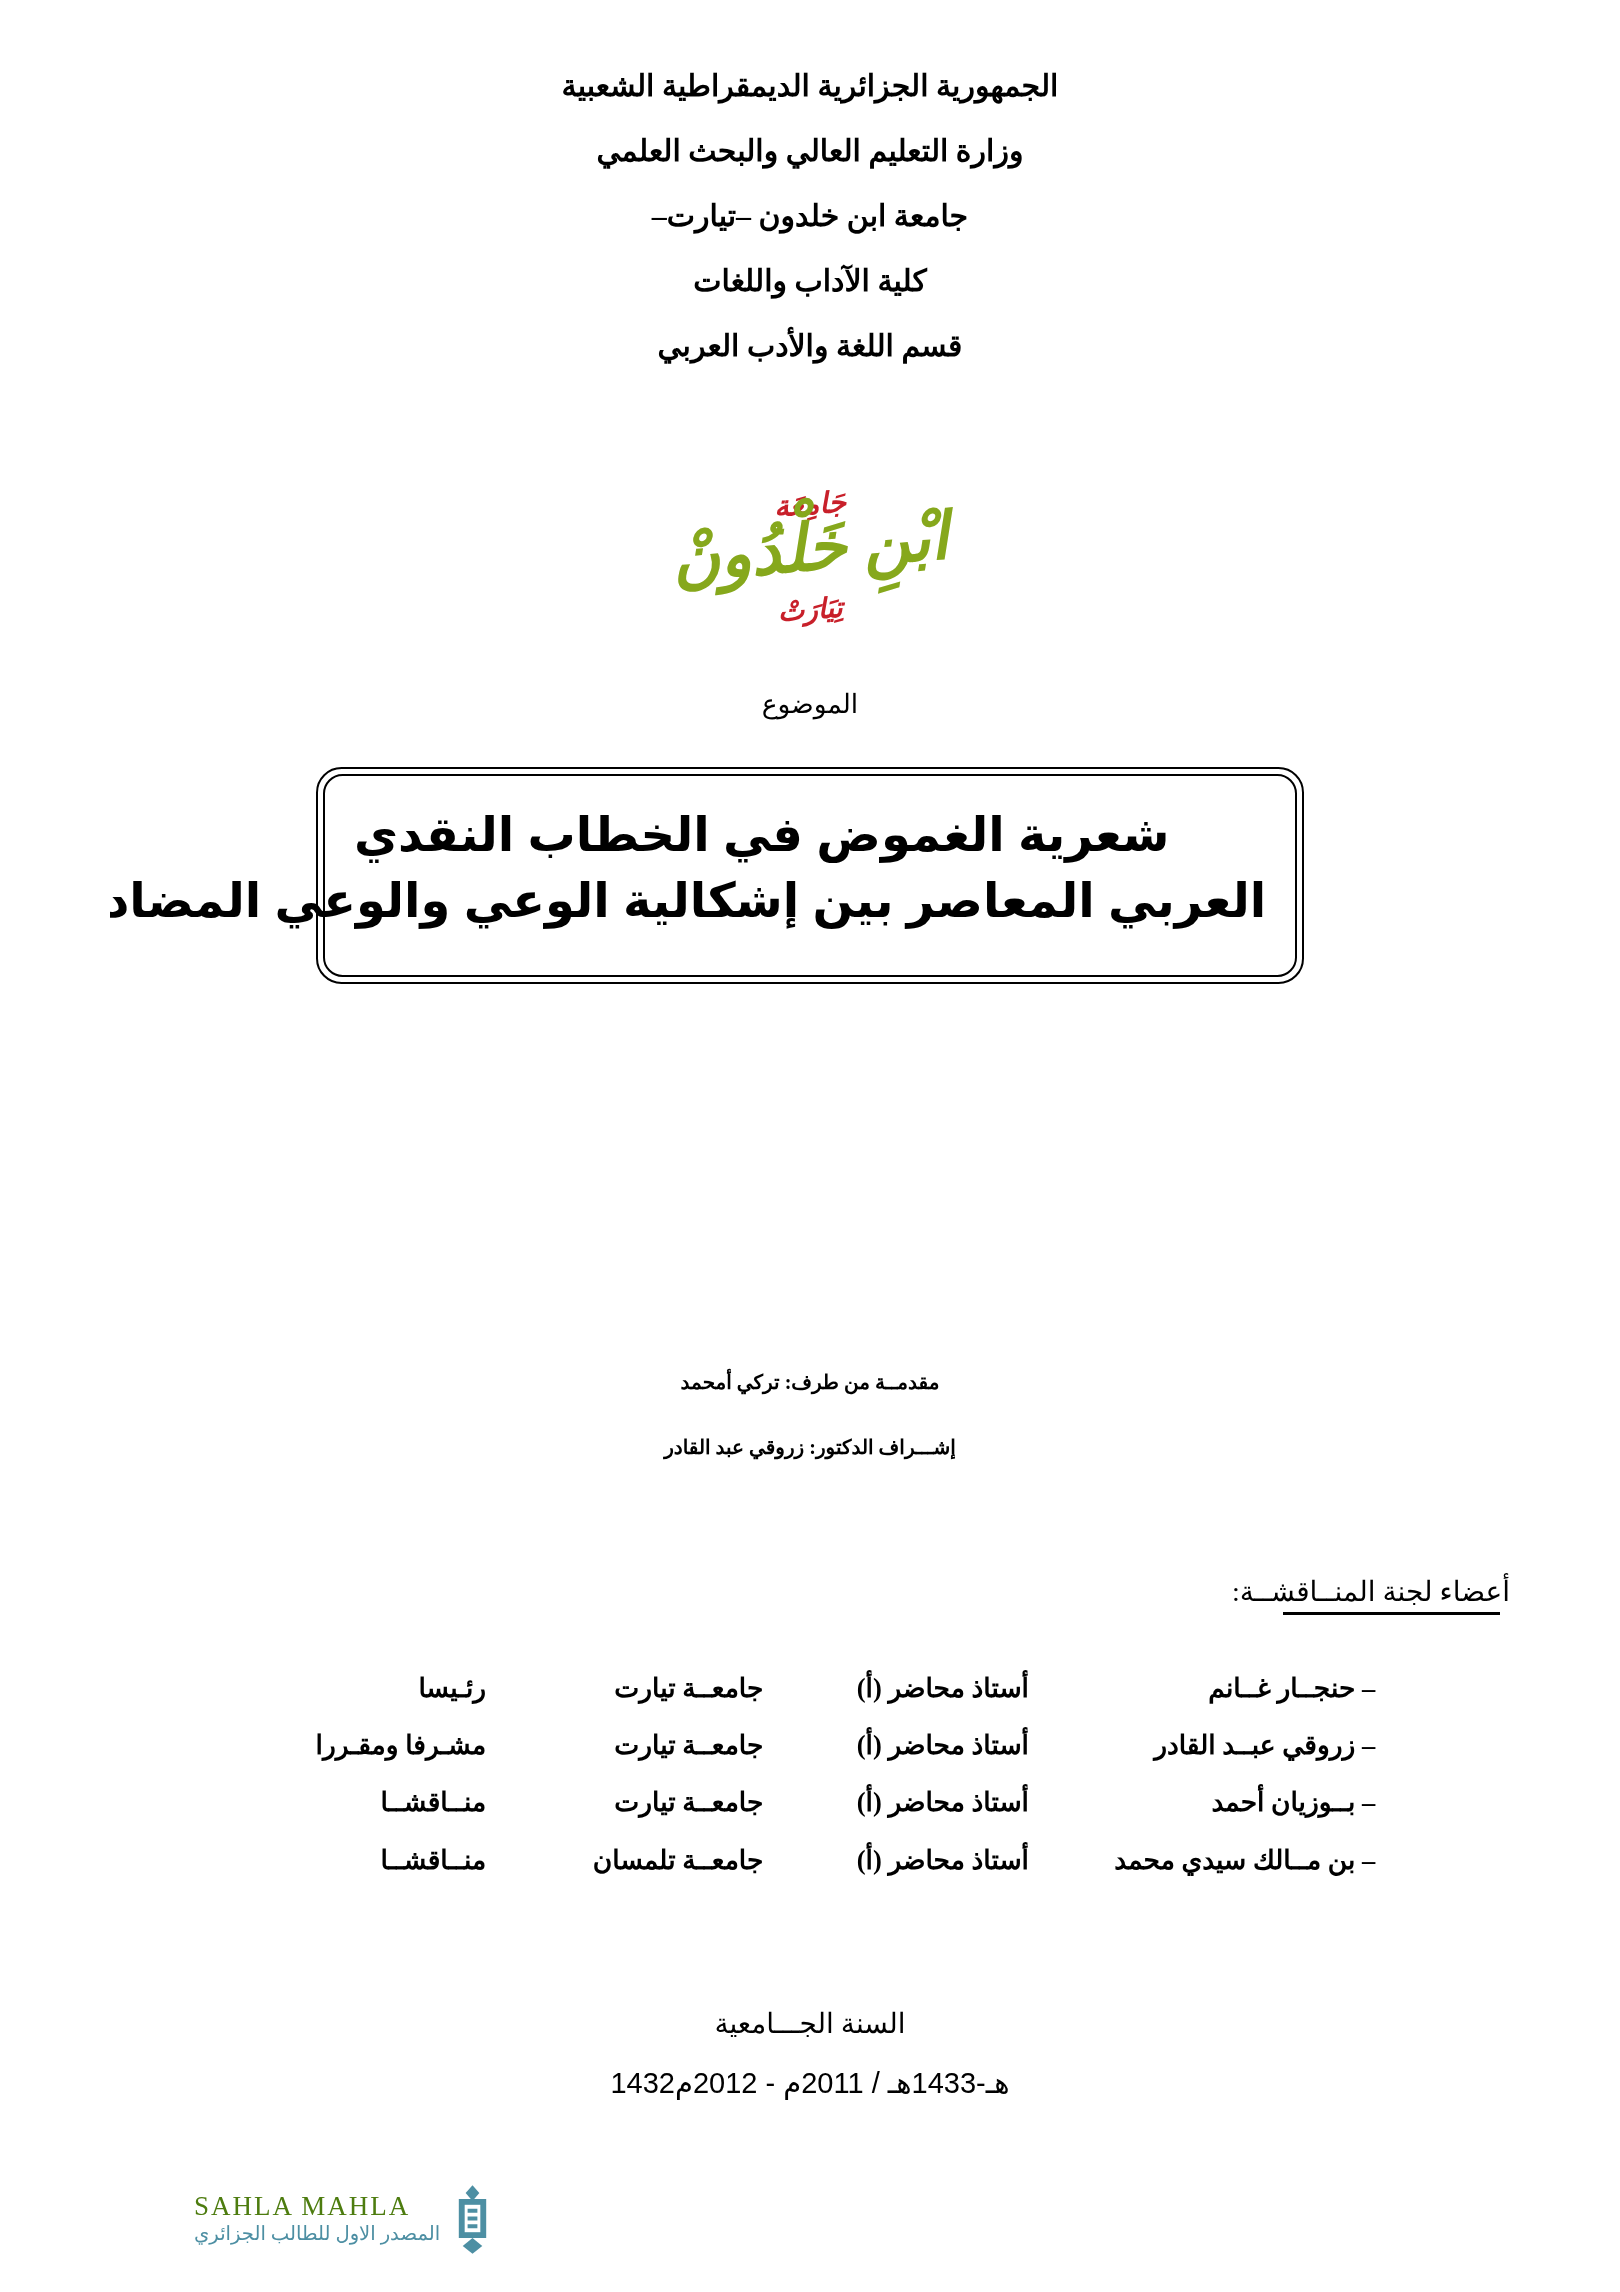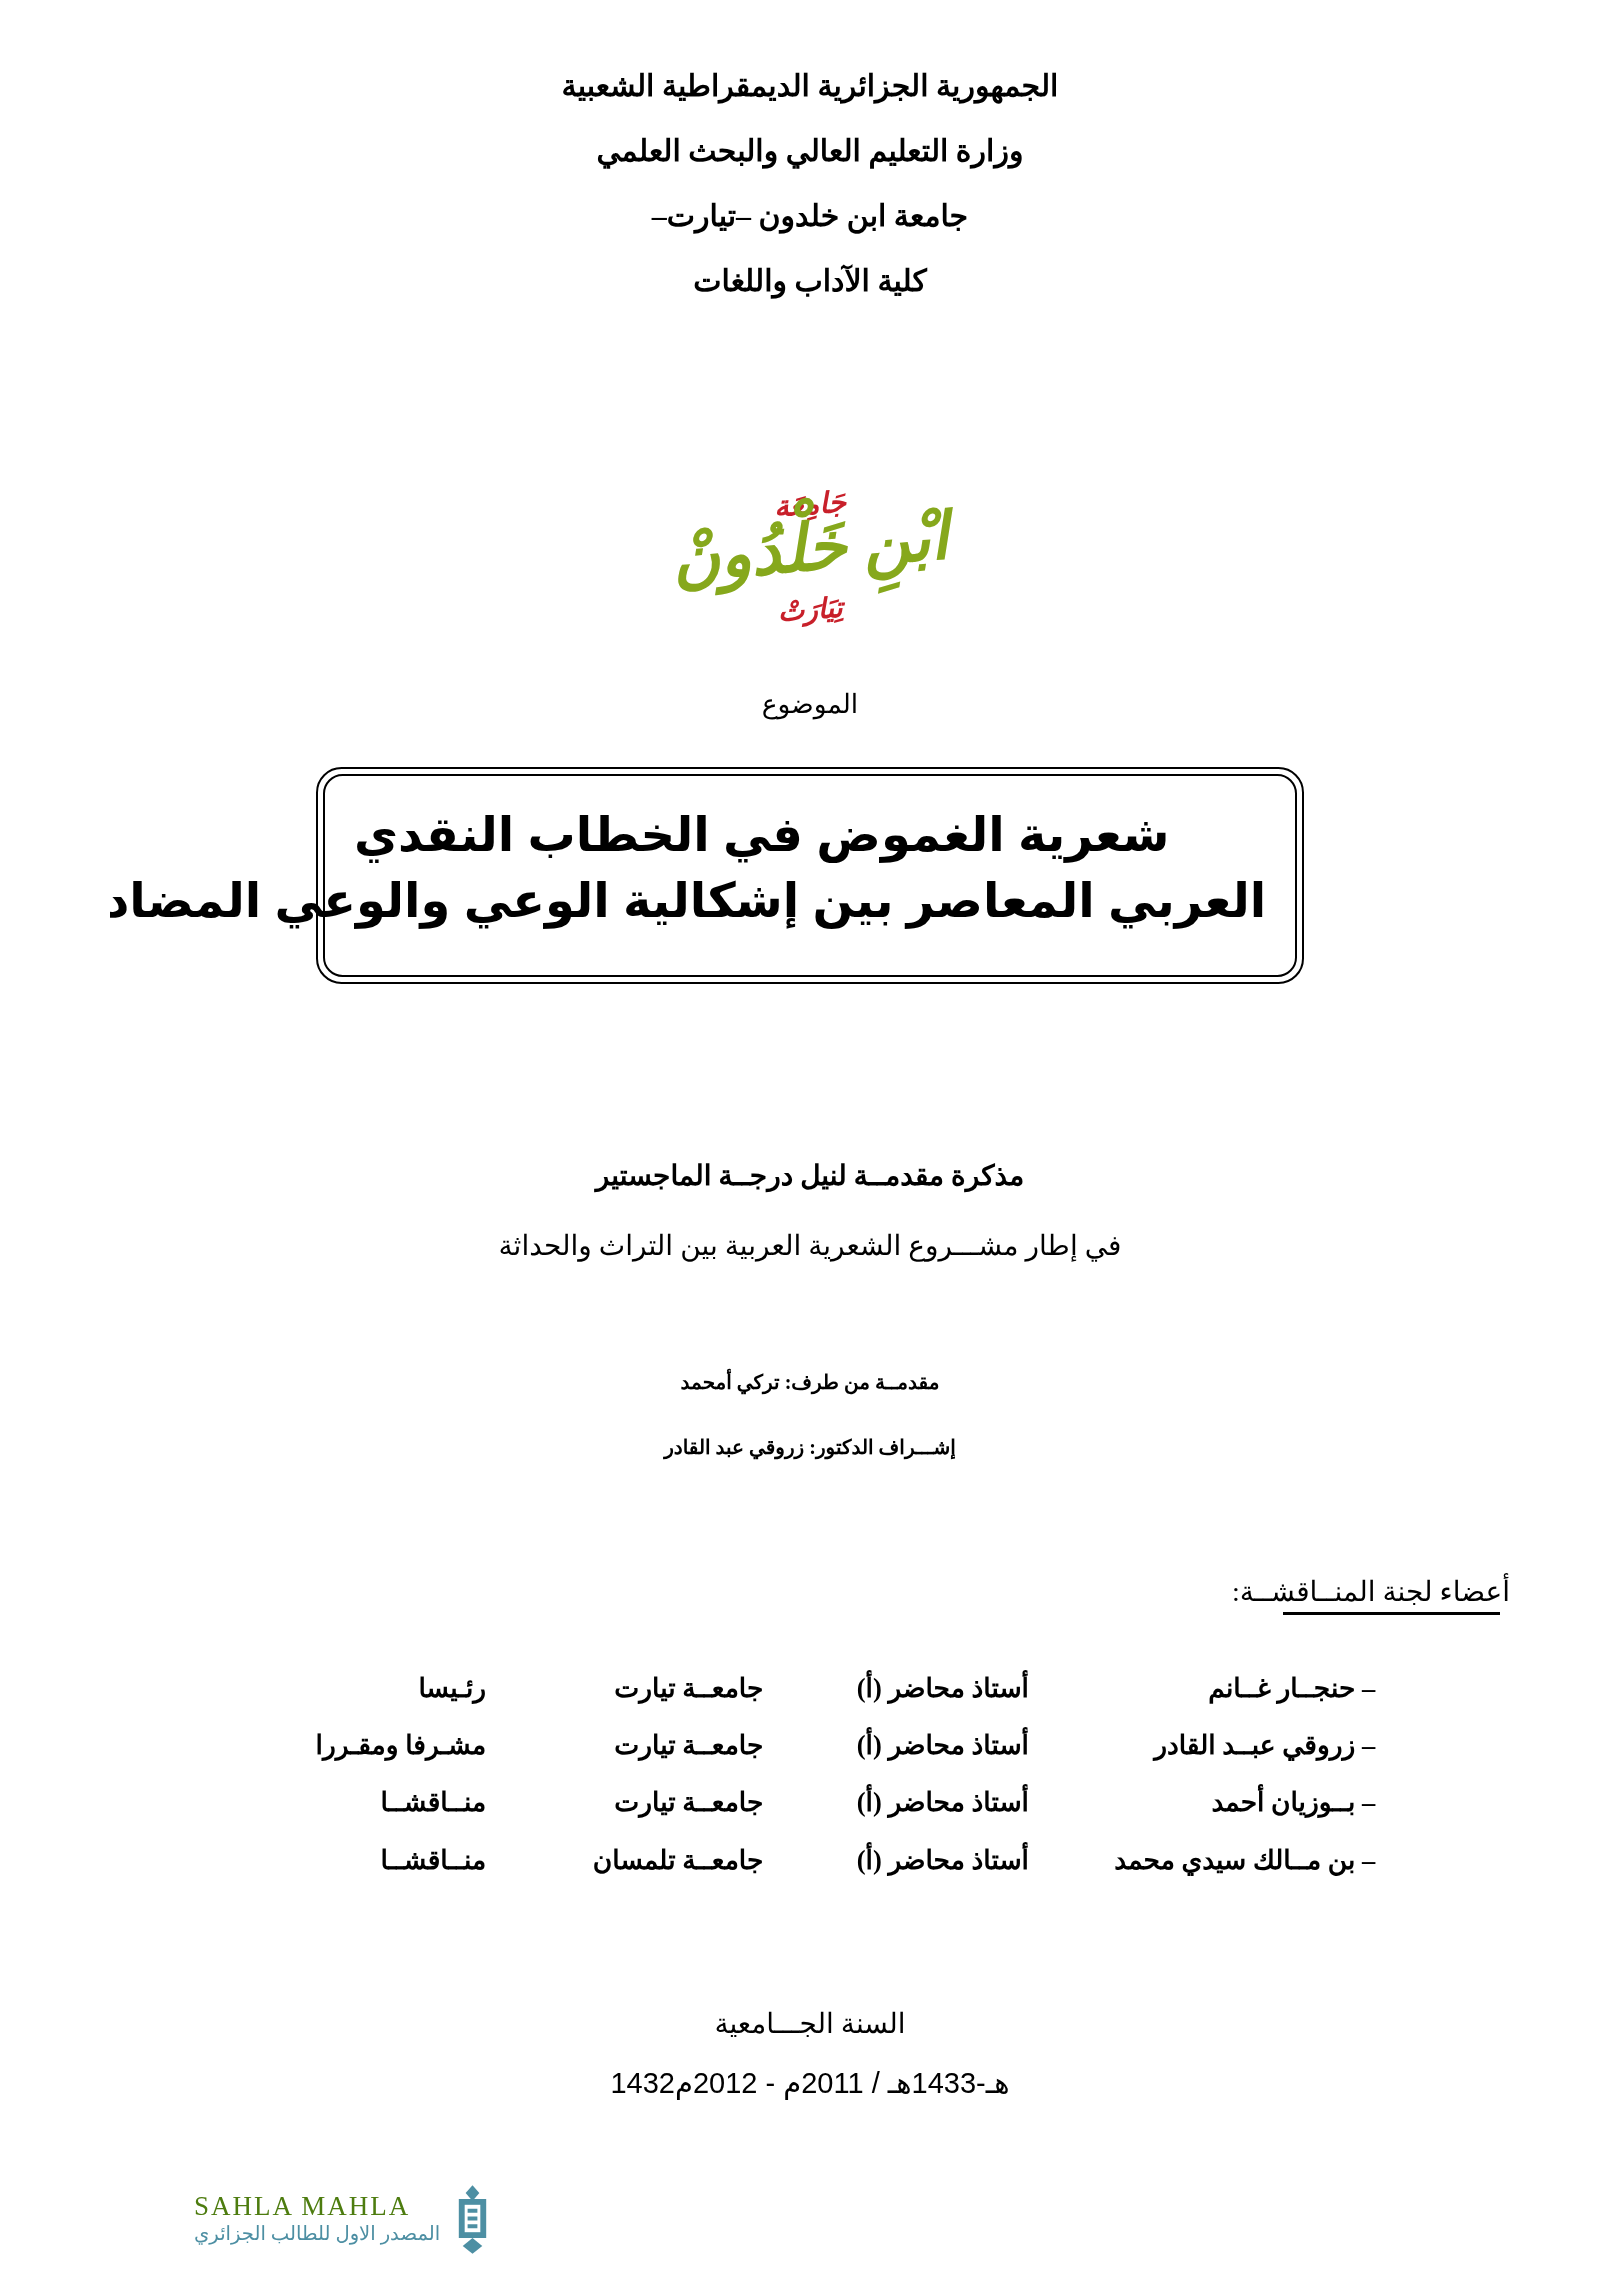--- a/index.html
+++ b/index.html
@@ -264,43 +264,40 @@
 </head>
 <body>
 
 <div class="page">
 
   <div class="header-block">
     <div class="header-line">الجمهورية الجزائرية الديمقراطية الشعبية</div>
     <div class="header-line">وزارة التعليم العالي والبحث العلمي</div>
     <div class="header-line">جامعة  ابن خلدون –تيارت–</div>
     <div class="header-line">كلية الآداب واللغات</div>
+    <div class="header-line">قسم اللغة والأدب العربي</div>
   </div>
 
   <div class="logo-wrap">
     <div class="logo-inner">
       <div class="logo-top">جَامِعَة</div>
       <div class="logo-mid">ابْنِ خَلْدُونْ</div>
       <div class="logo-bot">تِيَارَتْ</div>
     </div>
   </div>
 
   <div class="subject-label">الموضوع</div>
 
   <div class="title-box-outer">
     <div class="title-box-inner">
       <div class="title-line">شعرية الغموض في الخطاب النقدي</div>
       <div class="title-line">العربي المعاصر بين إشكالية الوعي والوعي المضاد</div>
     </div>
   </div>
 
-  <div class="degree-block">
-    <div class="degree-line-1">مذكرة مقدمــة لنيل درجــة الماجستير</div>
-    <div class="degree-line-2">في إطار مشـــروع الشعرية العربية بين التراث والحداثة</div>
-  </div>
 
   <div class="people-block">
     <div class="people-line">مقدمــة من طرف: تركي أمحمد</div>
     <div class="people-line">إشـــراف الدكتور: زروقي عبد القادر</div>
   </div>
 
   <div class="committee-heading-wrap">
     <span class="committee-heading">
       <span>أعضاء لجنة المنــاقشــة:</span>
       <span class="rule"></span>

